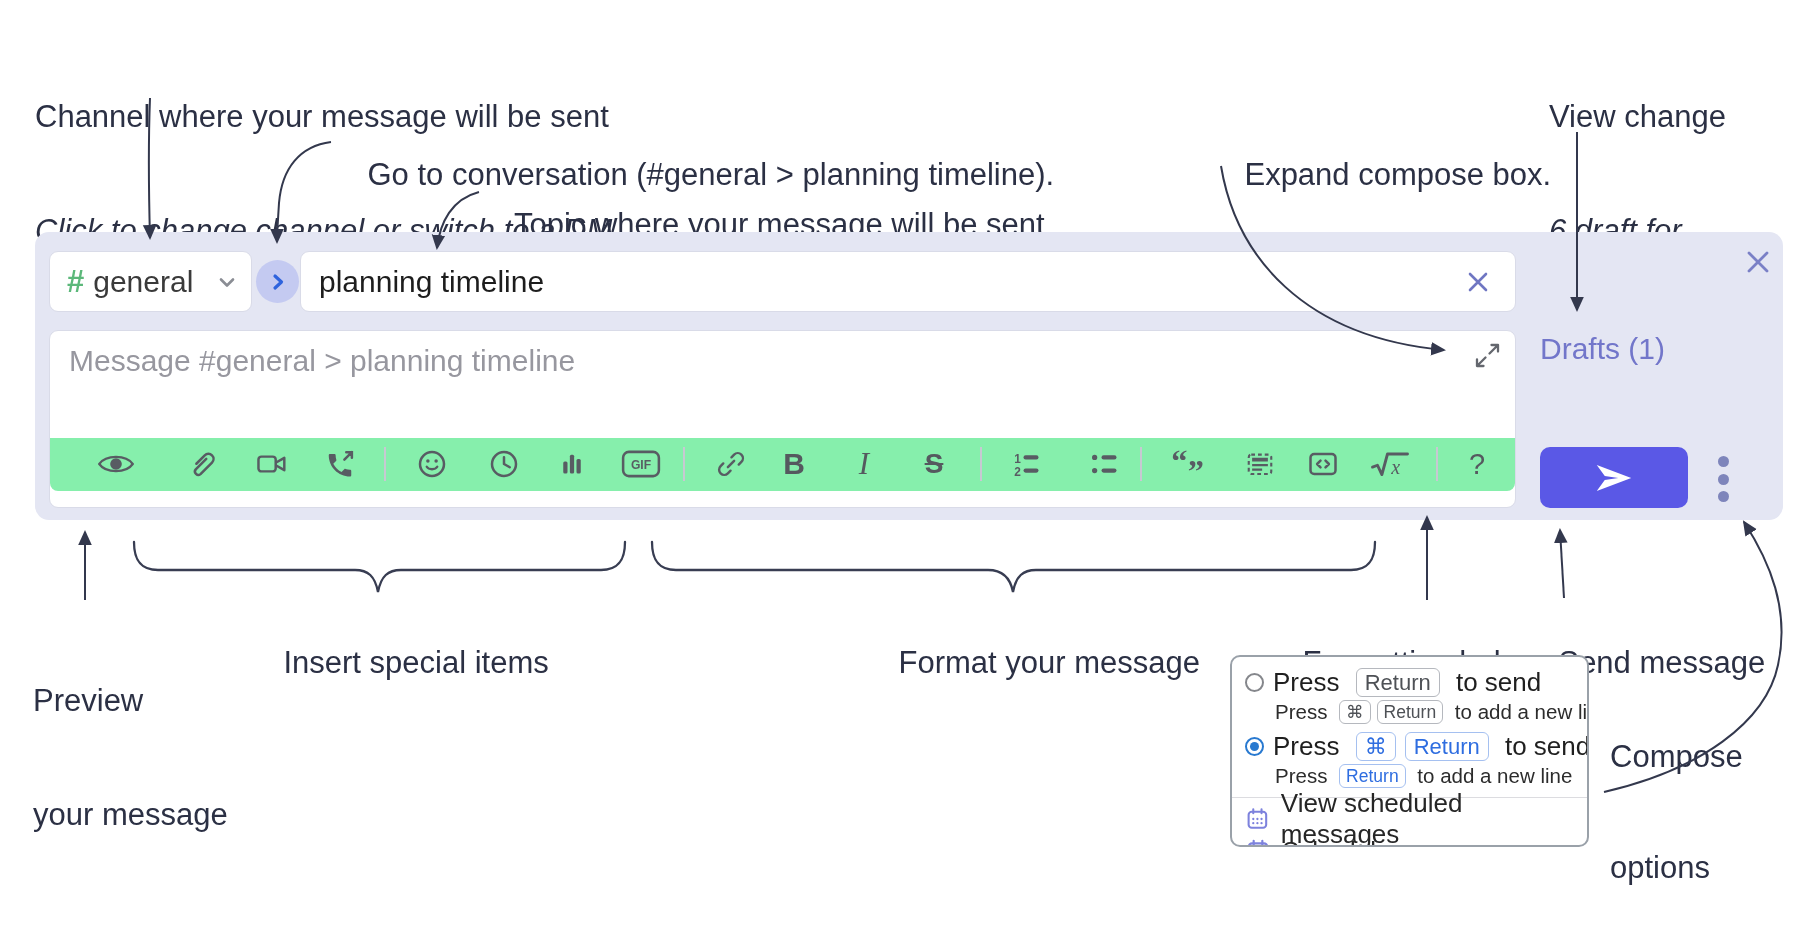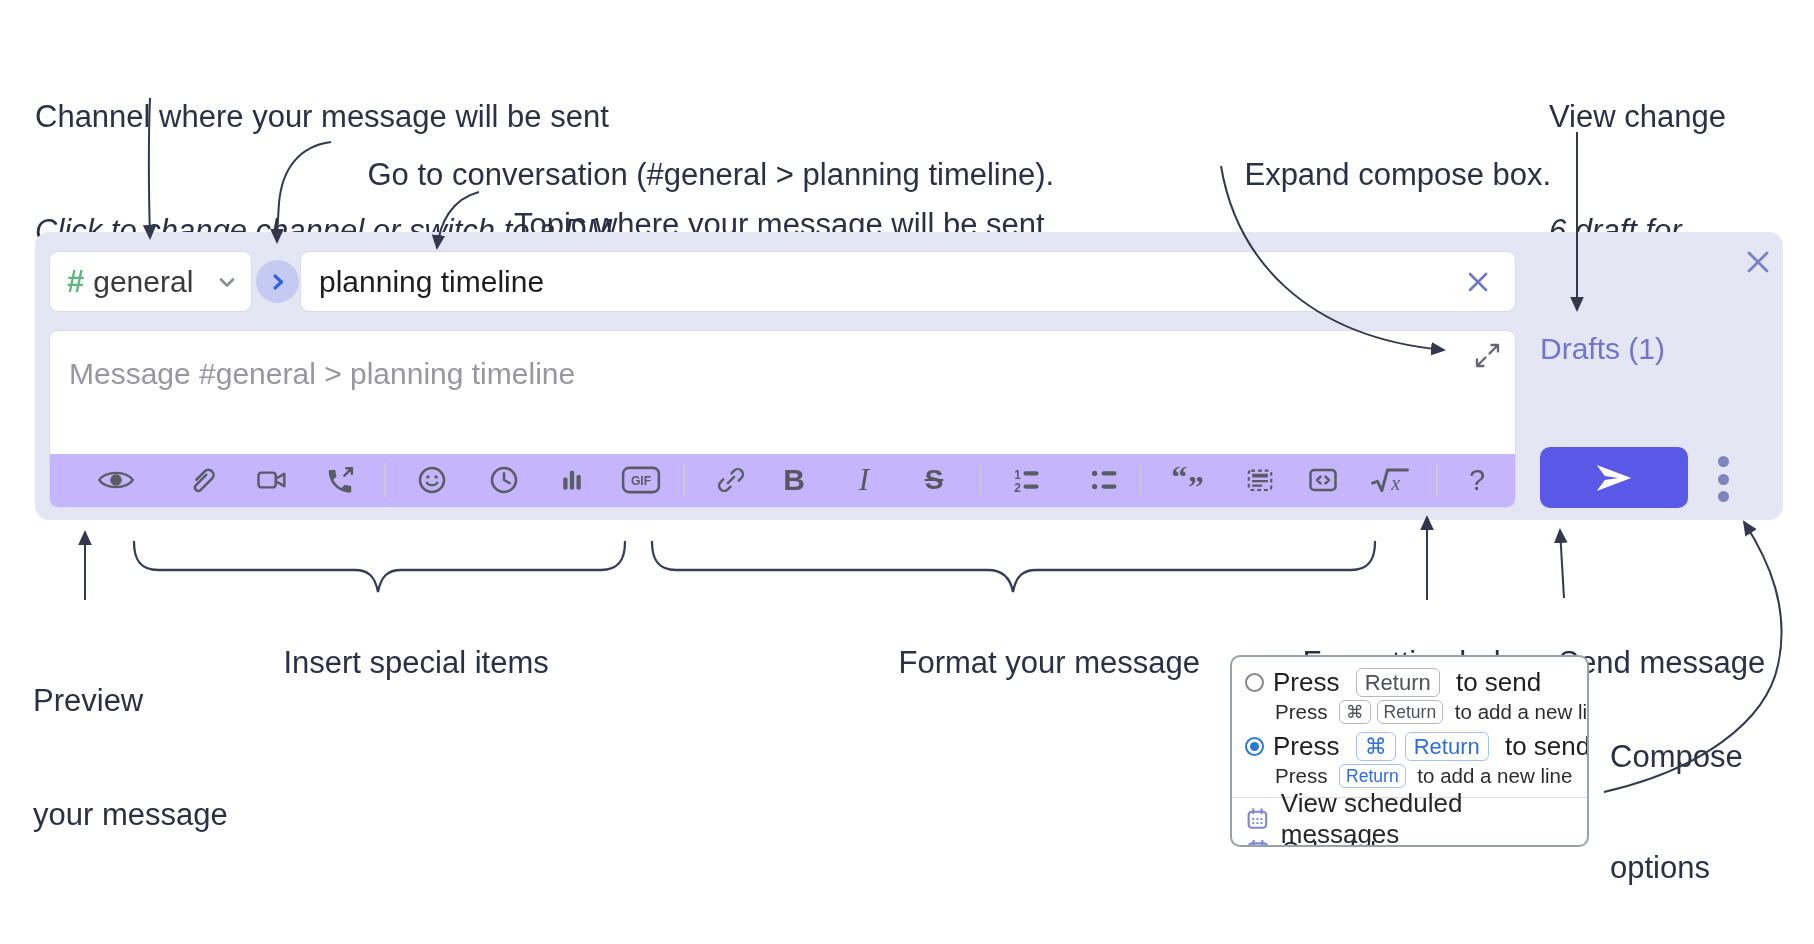--- a/index.html
+++ b/index.html
@@ -21,25 +21,25 @@
   .topic-input{position:absolute;left:265px;top:19px;width:1216px;height:61px;
                font-family:"Liberation Sans",sans-serif;font-size:30px;color:#1d1d1d;
                padding:0 56px 0 18px;outline:none;}
   .topic-clear{position:absolute;left:1425px;top:32px;width:36px;height:36px;display:flex;
                align-items:center;justify-content:center;cursor:pointer;}
   .box-close{position:absolute;left:1704px;top:11px;width:38px;height:38px;display:flex;
              align-items:center;justify-content:center;cursor:pointer;}
   .msg-box{position:absolute;left:14px;top:98px;width:1467px;height:178px;}
   .msg-input{position:absolute;left:0;top:0;width:100%;height:122px;border:none;background:transparent;
              resize:none;outline:none;font-family:"Liberation Sans",sans-serif;font-size:30px;
-             color:#1d1d1d;padding:26px 60px 0 19px;box-sizing:border-box;}
+             color:#1d1d1d;padding:13px 60px 0 19px;box-sizing:border-box;}
   .msg-input::placeholder{color:#97979f;}
   .expand-btn{position:absolute;right:12px;top:8px;width:32px;height:32px;display:flex;
               align-items:center;justify-content:center;cursor:pointer;}
-  .toolbar{position:absolute;left:0;bottom:0;width:100%;height:53px;background:#c4b5fd;
+  .toolbar{position:absolute;left:0;bottom:16px;width:100%;height:53px;background:#86efac;
            border-radius:0 0 8px 8px;}
   .tbi{position:absolute;top:6px;width:40px;height:40px;display:flex;align-items:center;
        justify-content:center;cursor:pointer;color:#585c63;}
   .tbdiv{position:absolute;top:9px;width:2px;height:34px;background:#c7c9d2;}
   .glyph-b{font-size:30px;font-weight:700;color:#55595f;}
   .glyph-i{font-size:31px;font-style:italic;font-family:"Liberation Serif",serif;color:#55595f;}
   .glyph-s{font-size:28px;font-weight:600;text-decoration:line-through;color:#55595f;}
   .glyph-q{font-size:29px;color:#55595f;}
   .drafts-link{position:absolute;left:1505px;top:100px;font-size:30px;color:#7276ca;cursor:pointer;}
   .send-btn{position:absolute;left:1505px;top:215px;width:148px;height:61px;border-radius:10px;

